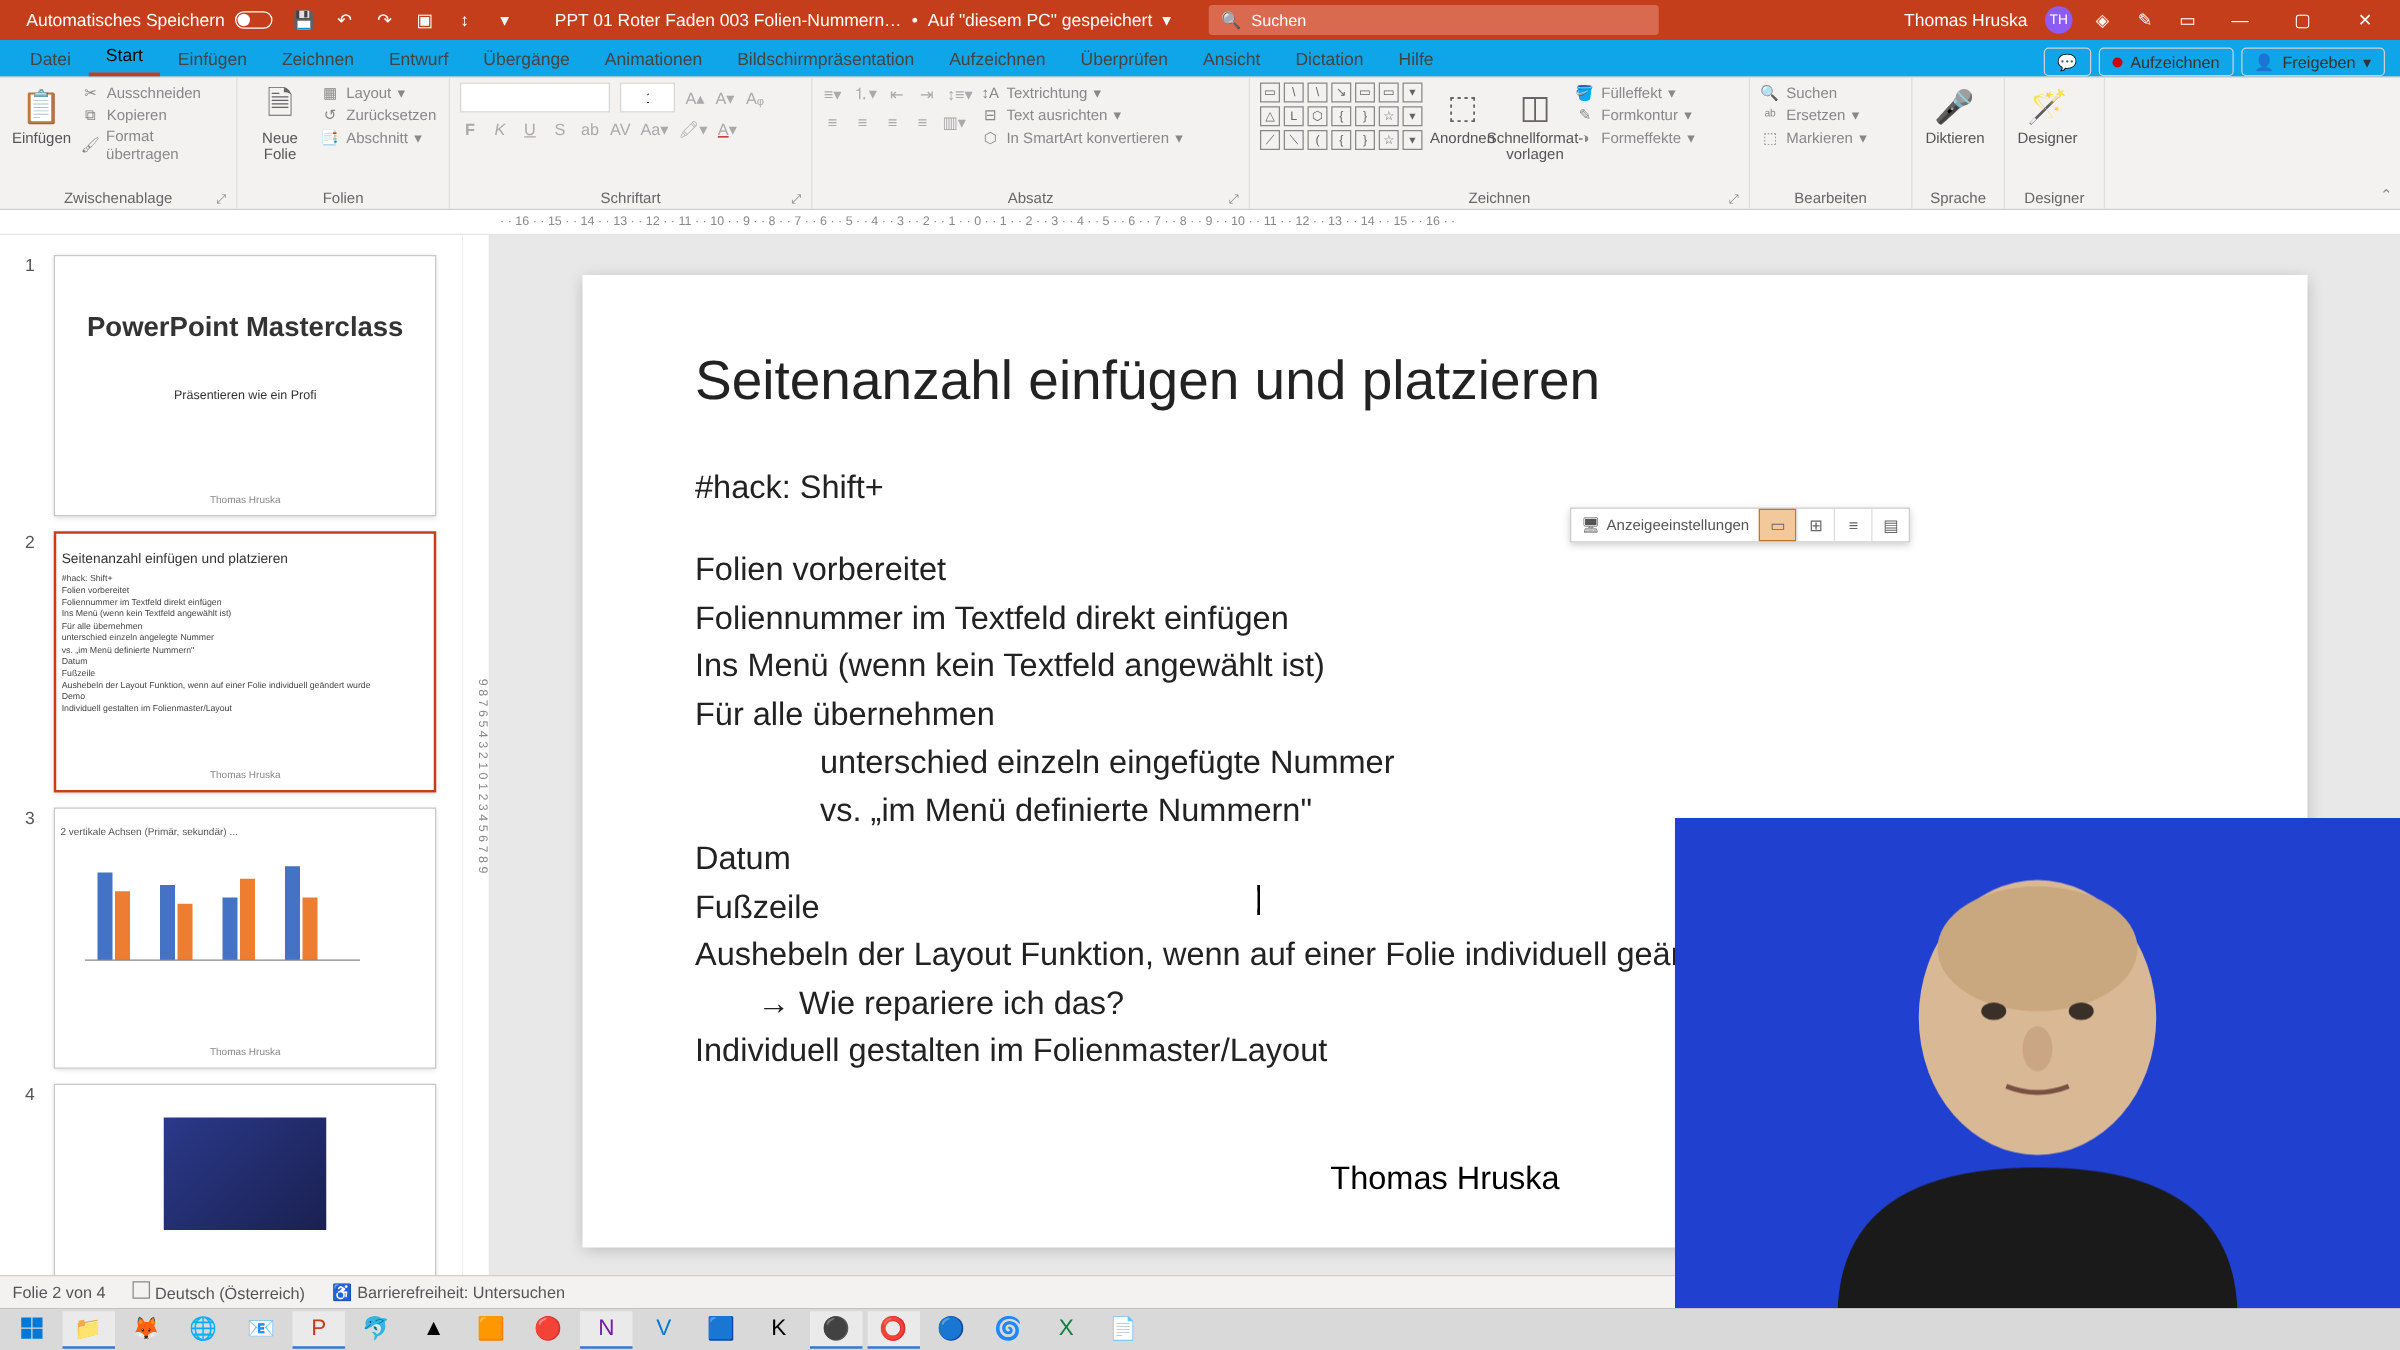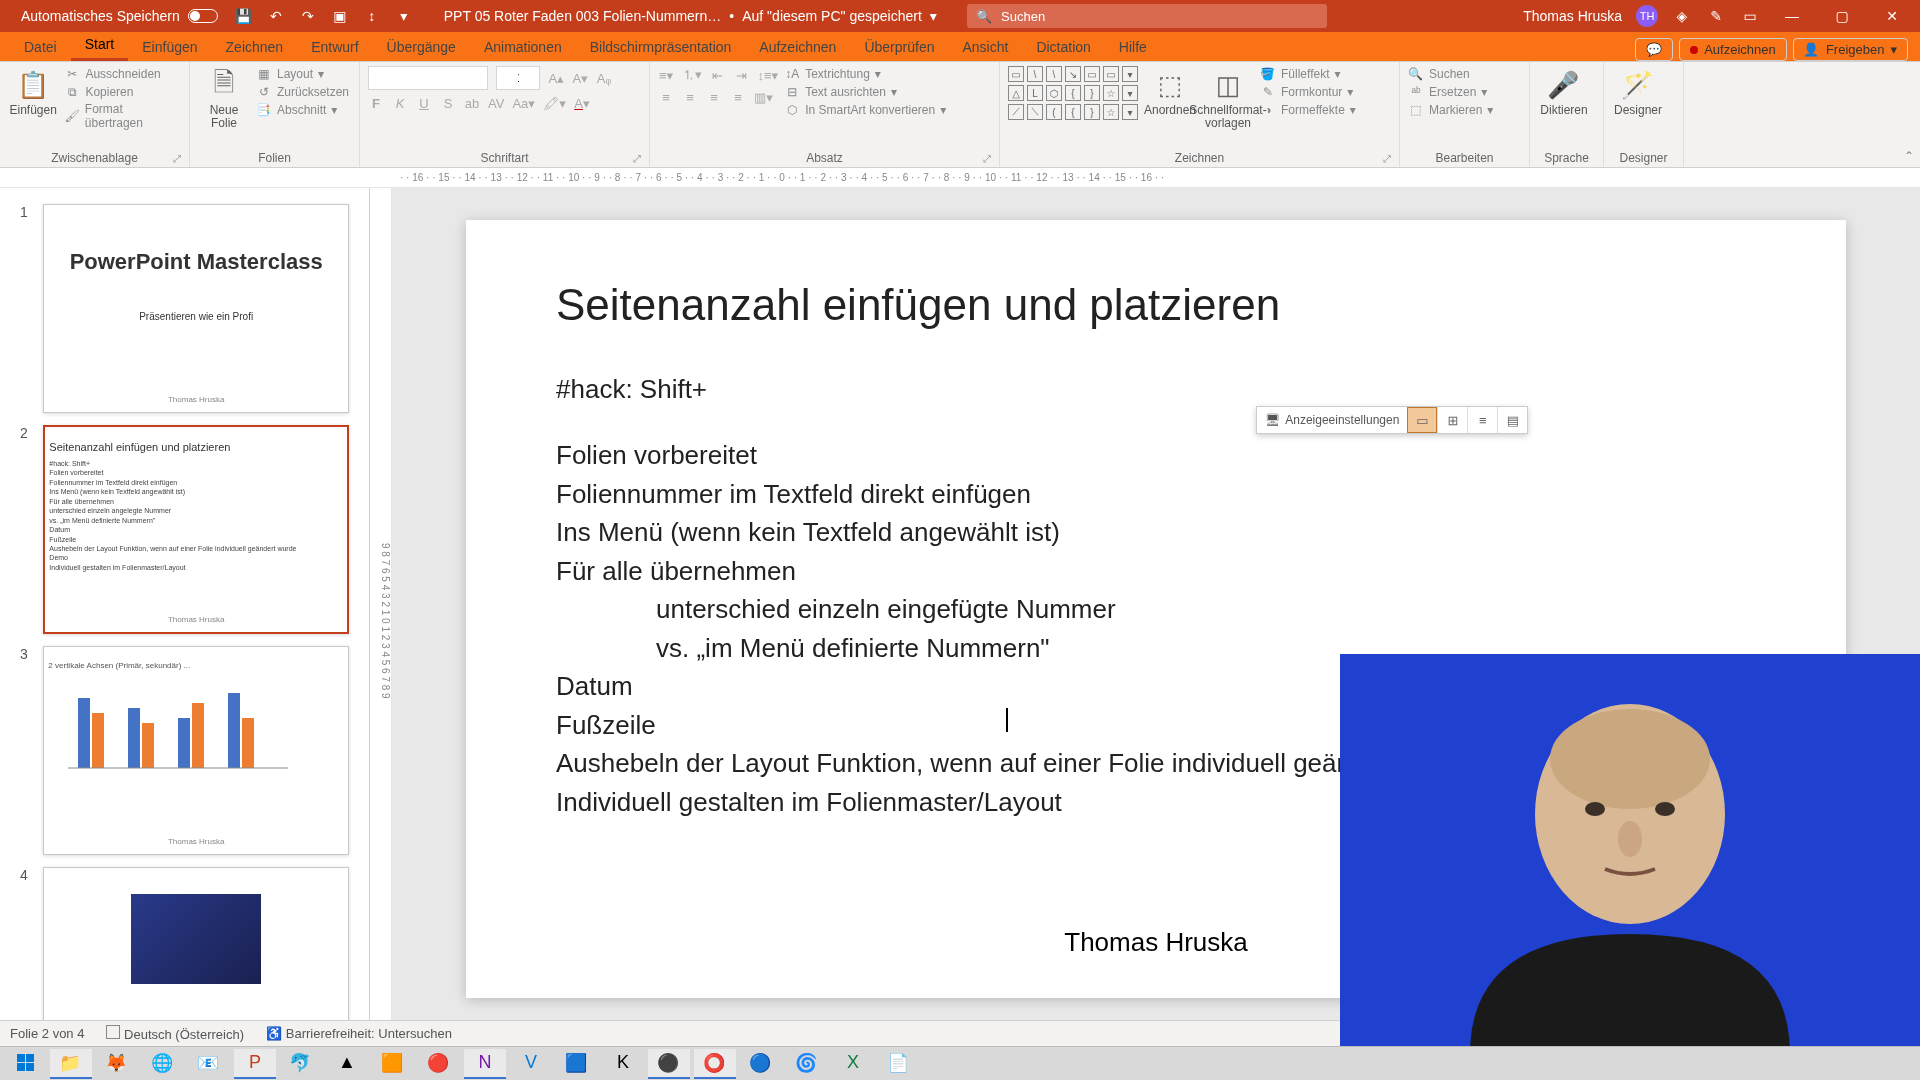--- a/index.html
+++ b/index.html
@@ -13,21 +13,21 @@
 .qat { display: flex; gap: 12px; margin-left: 16px; }
 .qat-btn { width: 20px; height: 20px; display: flex; align-items: center; justify-content: center; color: #fff; font-size: 14px; }
 .doc-title { margin-left: 30px; display: flex; align-items: center; gap: 8px; }
 .searchbox { margin-left: 30px; background: #d96a4f; height: 24px; width: 360px; display: flex; align-items: center; padding: 0 10px; font-size: 13px; color: #fff; border-radius: 3px; }
 .search-icon { margin-right: 8px; }
 .titlebar-right { margin-left: auto; display: flex; align-items: center; gap: 14px; padding-right: 10px; }
 .user-badge { width: 22px; height: 22px; border-radius: 50%; background: #8b5cf6; display: flex; align-items: center; justify-content: center; font-size: 11px; }
 .win-btn { width: 36px; height: 32px; display: flex; align-items: center; justify-content: center; }
 
 
-.menutabs { height: 30px; background: #f97316; border-bottom: 1px solid #d0d0d0; display: flex; align-items: flex-end; padding-left: 10px; font-size: 14px; }
+.menutabs { height: 30px; background: #0ea5e9; border-bottom: 1px solid #d0d0d0; display: flex; align-items: flex-end; padding-left: 10px; font-size: 14px; }
 .menutabs .tab { padding: 4px 14px 6px; color: #444; cursor: pointer; }
 .menutabs .tab.active { border-bottom: 3px solid #c43e1c; color: #000; }
 .menutabs .right { margin-left: auto; display: flex; align-items: center; gap: 6px; padding-right: 12px; }
 .pill { display: flex; align-items: center; gap: 6px; padding: 3px 10px; border: 1px solid #cfcfcf; border-radius: 4px; font-size: 13px; color: #333; }
 .rec-dot { width: 8px; height: 8px; border-radius: 50%; background: #c00; }
 
 
 .ribbon { height: 106px; background: #f3f2f1; border-bottom: 1px solid #d0d0d0; display: flex; font-size: 13px; color: #666; position: relative; }
 .rgroup { border-right: 1px solid #dedede; display: flex; flex-direction: column; padding: 4px 8px 2px; }
 .rgroup .body { flex: 1; display: flex; gap: 6px; align-items: flex-start; }
@@ -105,21 +105,21 @@
   </div>
   <div class="qat">
     <span class="qat-btn">💾</span>
     <span class="qat-btn">↶</span>
     <span class="qat-btn">↷</span>
     <span class="qat-btn">▣</span>
     <span class="qat-btn">↕</span>
     <span class="qat-btn">▾</span>
   </div>
   <div class="doc-title">
-    <span>PPT 05 Roter Faden 003 Folien-Nummern…</span>
+    <span>PPT 01 Roter Faden 003 Folien-Nummern…</span>
     <span>•</span>
     <span>Auf "diesem PC" gespeichert</span>
     <span>▾</span>
   </div>
   <div class="searchbox">
     <span class="search-icon">🔍</span>
     <span>Suchen</span>
   </div>
   <div class="titlebar-right">
     <span>Thomas Hruska</span>
@@ -404,20 +404,21 @@
         <div style="margin-bottom:28px"><span>#hack: Shift+</span></div>
         <div>Folien vorbereitet</div>
         <div>Foliennummer im Textfeld direkt einfügen</div>
         <div>Ins Menü (wenn kein Textfeld angewählt ist)</div>
         <div>Für alle übernehmen</div>
         <div class="ind1">unterschied  einzeln eingefügte Nummer</div>
         <div class="ind1">vs. „im Menü definierte Nummern"</div>
         <div>Datum</div>
         <div style="position:relative"><span>Fußzeile</span><span class="cursor-i" style="left:450px;top:2px"></span></div>
         <div>Aushebeln der Layout Funktion, wenn auf einer Folie individuell geändert</div>
+        <div class="ind2">→ Wie repariere ich das?</div>
         <div>Individuell gestalten im Folienmaster/Layout</div>
       </div>
       <div class="author-line">Thomas Hruska</div>
 
       <div class="mini-toolbar">
         <div class="mt-lbl">
             <span>🖥</span>
             <span>Anzeigeeinstellungen</span>
           </div>
         <div class="mt-btn active">▭</div>

